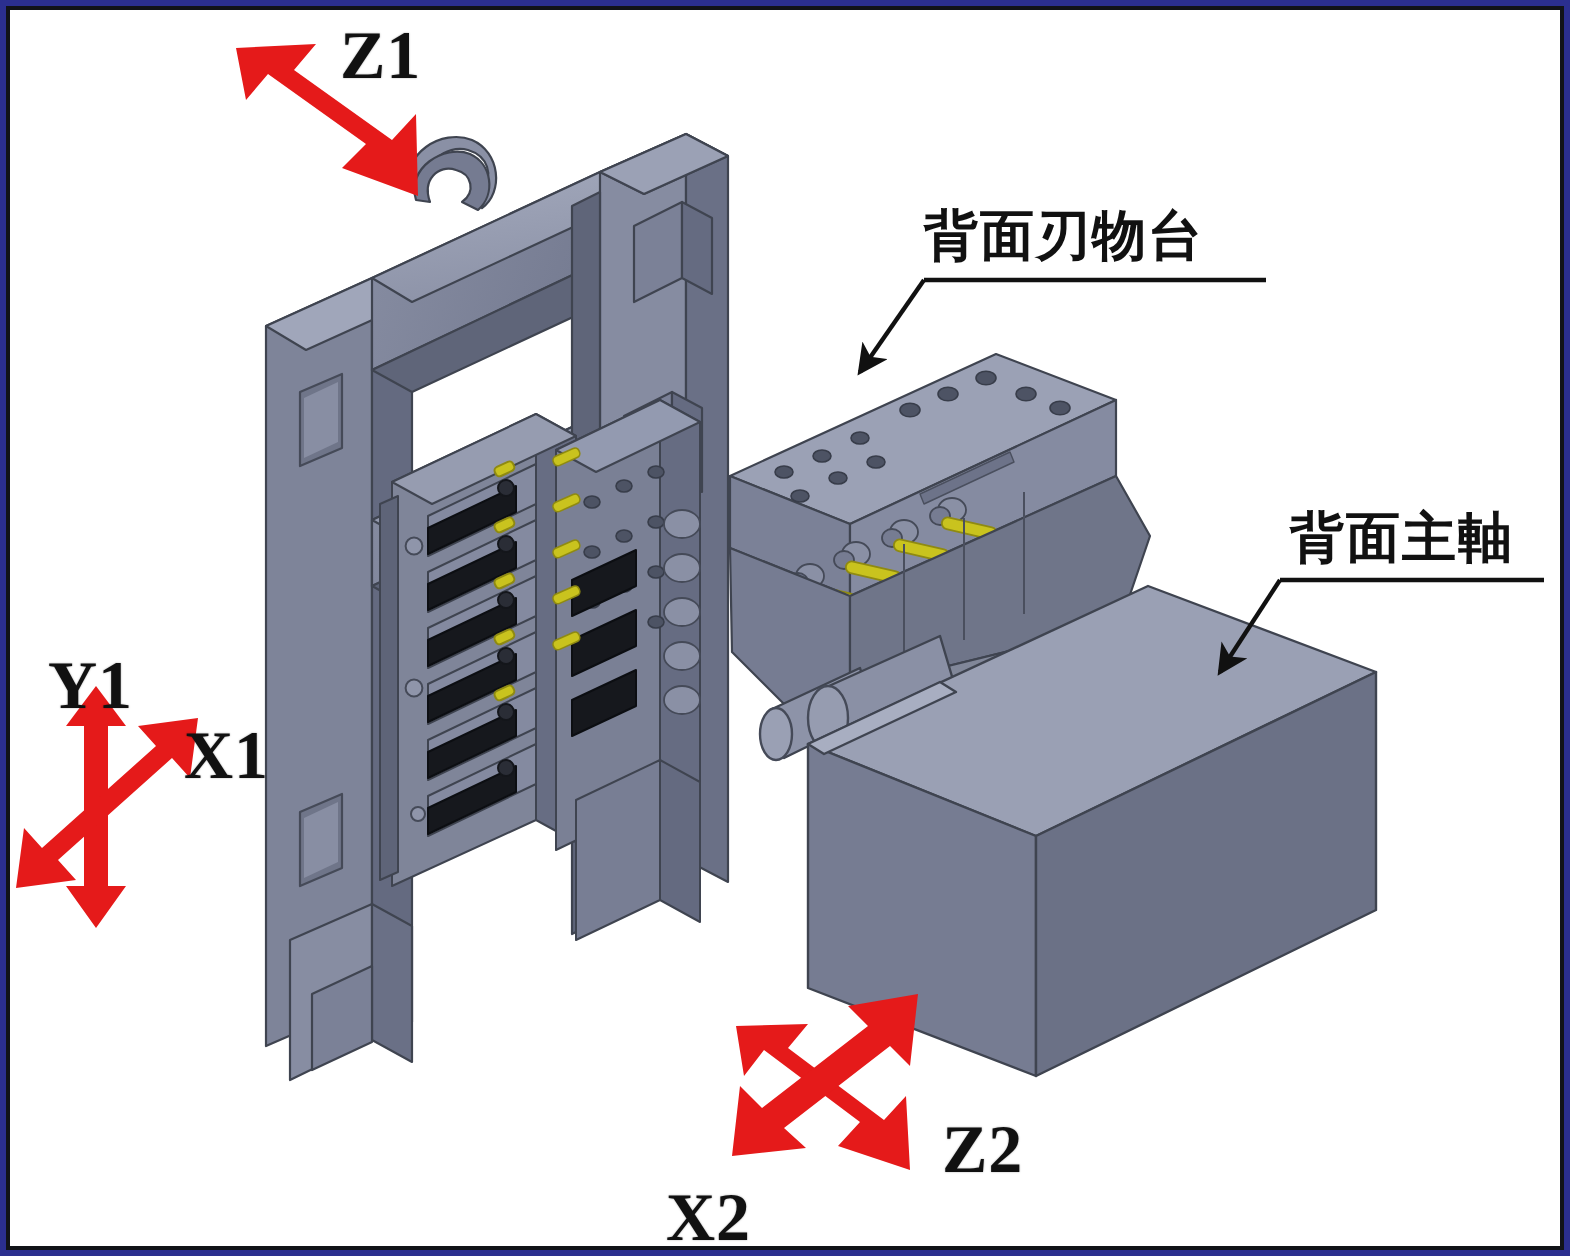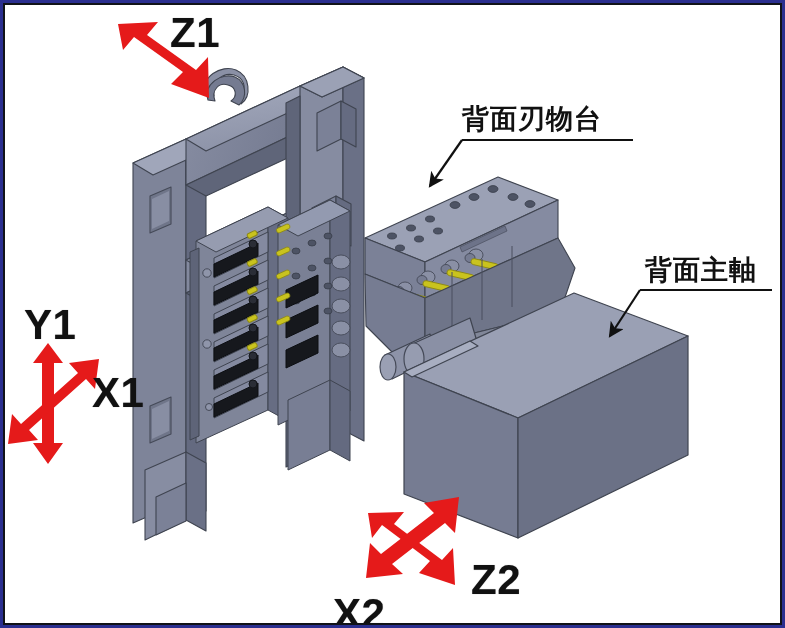--- a/index.html
+++ b/index.html
@@ -33,34 +33,34 @@
   .lbl{
     position:absolute;
     z-index:30;
     white-space:nowrap;
     color:#111111;
     font-weight:700;
     line-height:1;
     letter-spacing:0.5px;
   }
   .axis-lbl{
-    font-family:Liberation Sans, sans-serif;
-    font-size:42px;
+    font-family:Liberation Serif, serif;
+    font-size:34px;
     font-weight:700;
     text-shadow:0 0 1px rgba(0,0,0,0.35);
   }
   .jp-lbl{
     font-family:"DejaVu Sans","Liberation Sans",sans-serif;
     font-size:27px;
     font-weight:700;
     letter-spacing:1px;
   }
   #lbl-z1{left:170px;top:12px;}
-  #lbl-y1{left:24px;top:304px;}
-  #lbl-x1{left:92px;top:372px;}
+  #lbl-y1{left:24px;top:327px;}
+  #lbl-x1{left:92px;top:362px;}
   #lbl-x2{left:333px;top:593px;}
   #lbl-z2{left:471px;top:559px;}
   #lbl-toolpost{left:462px;top:105px;}
   #lbl-spindle{left:645px;top:256px;}
 </style>
 </head>
 <body>
 
 <div id="frame">
 

